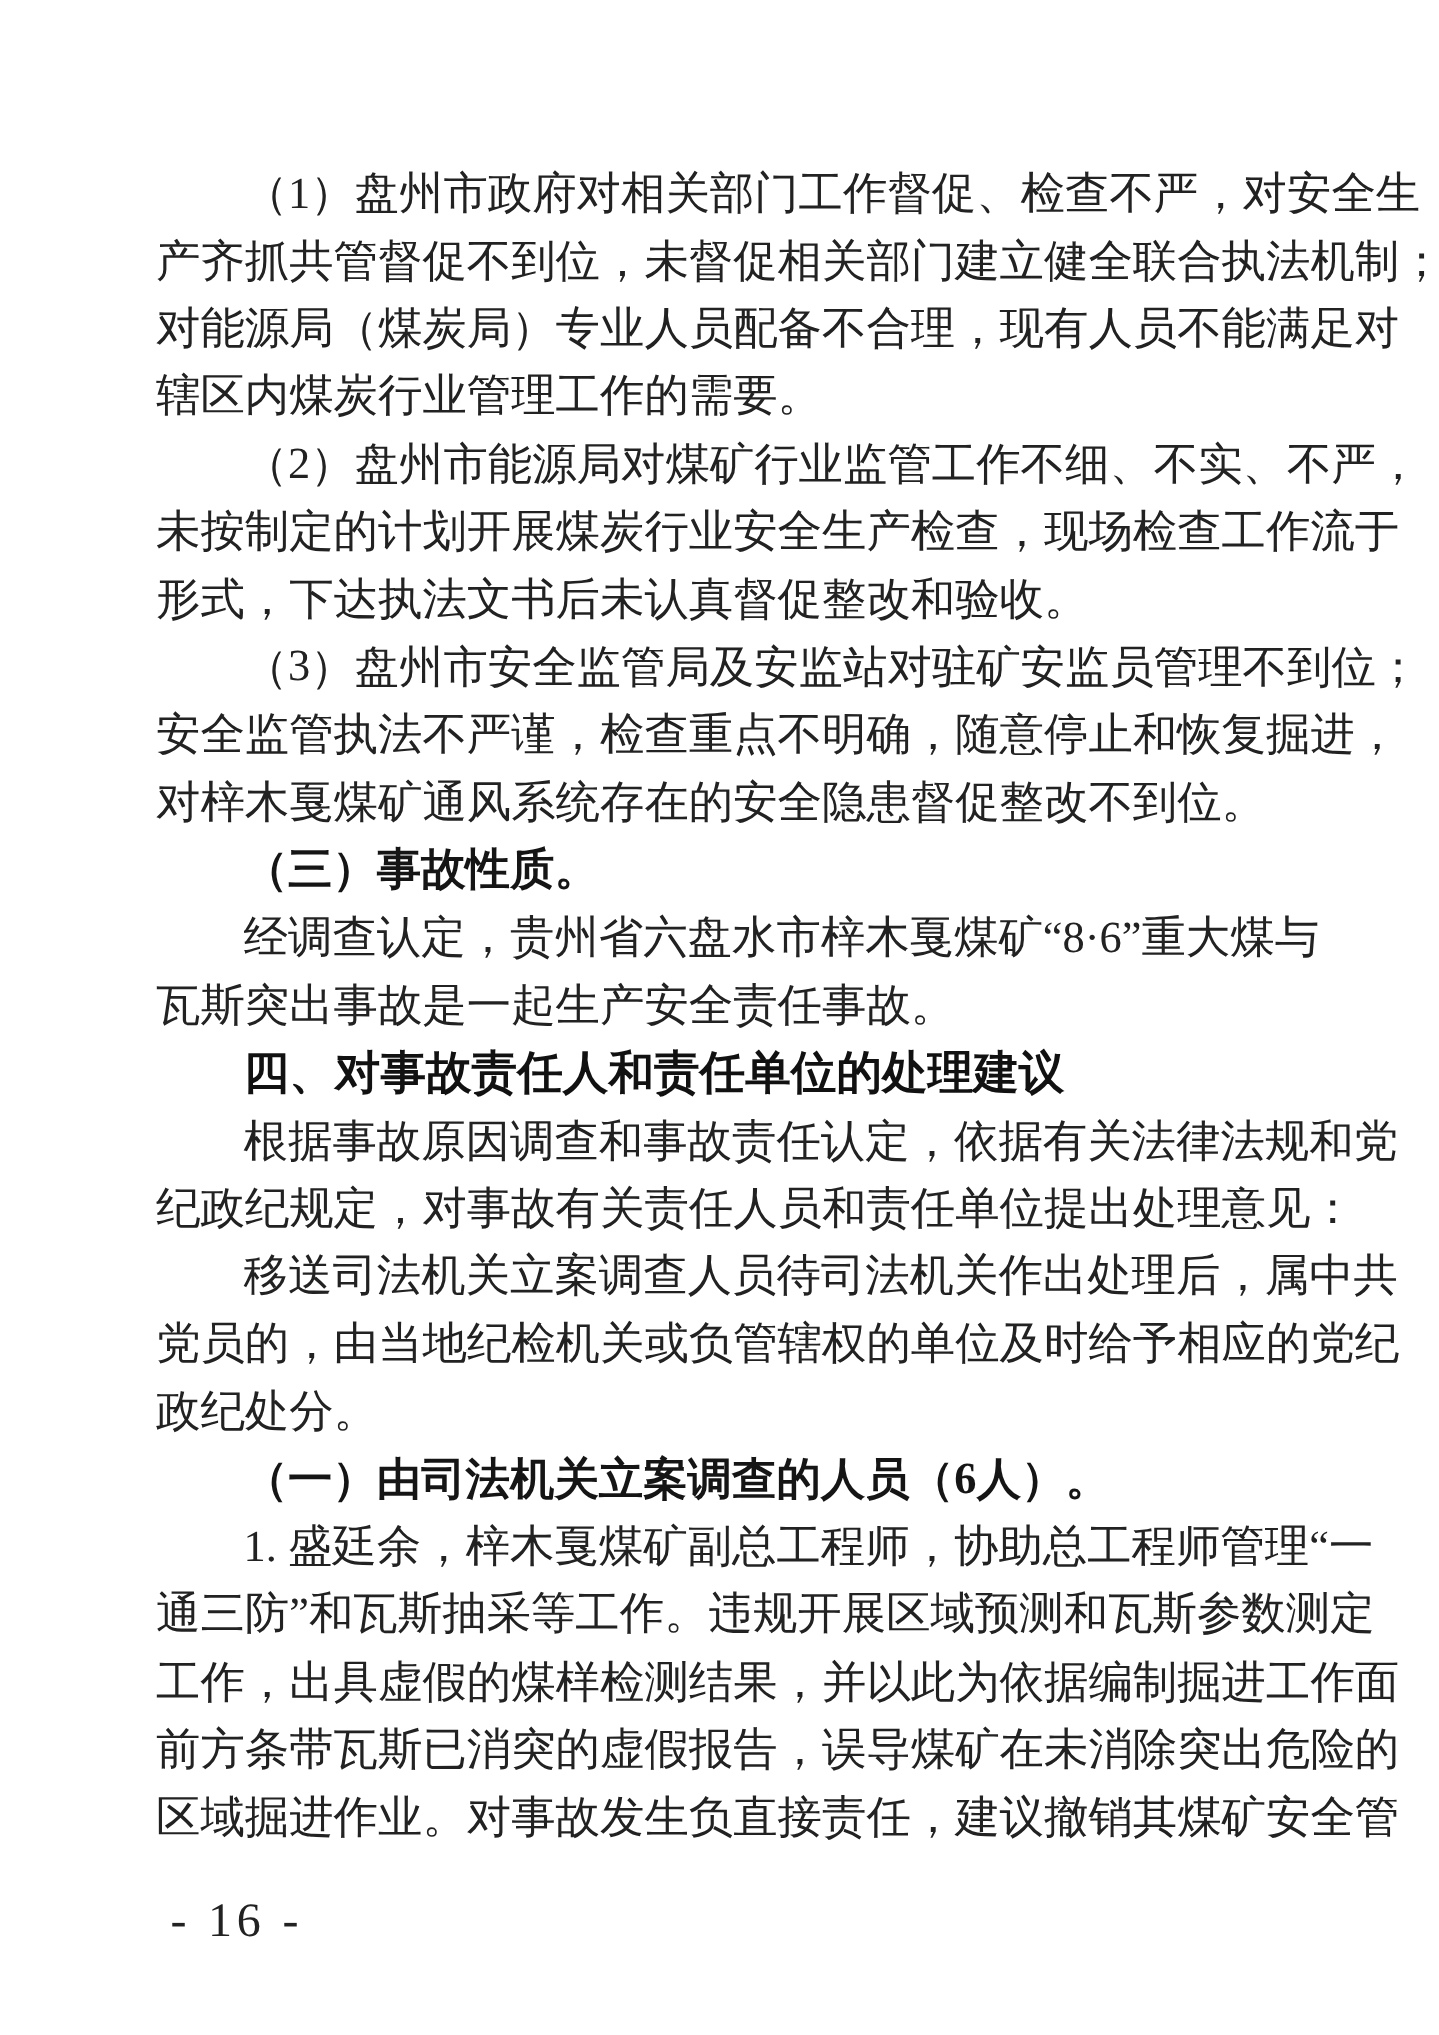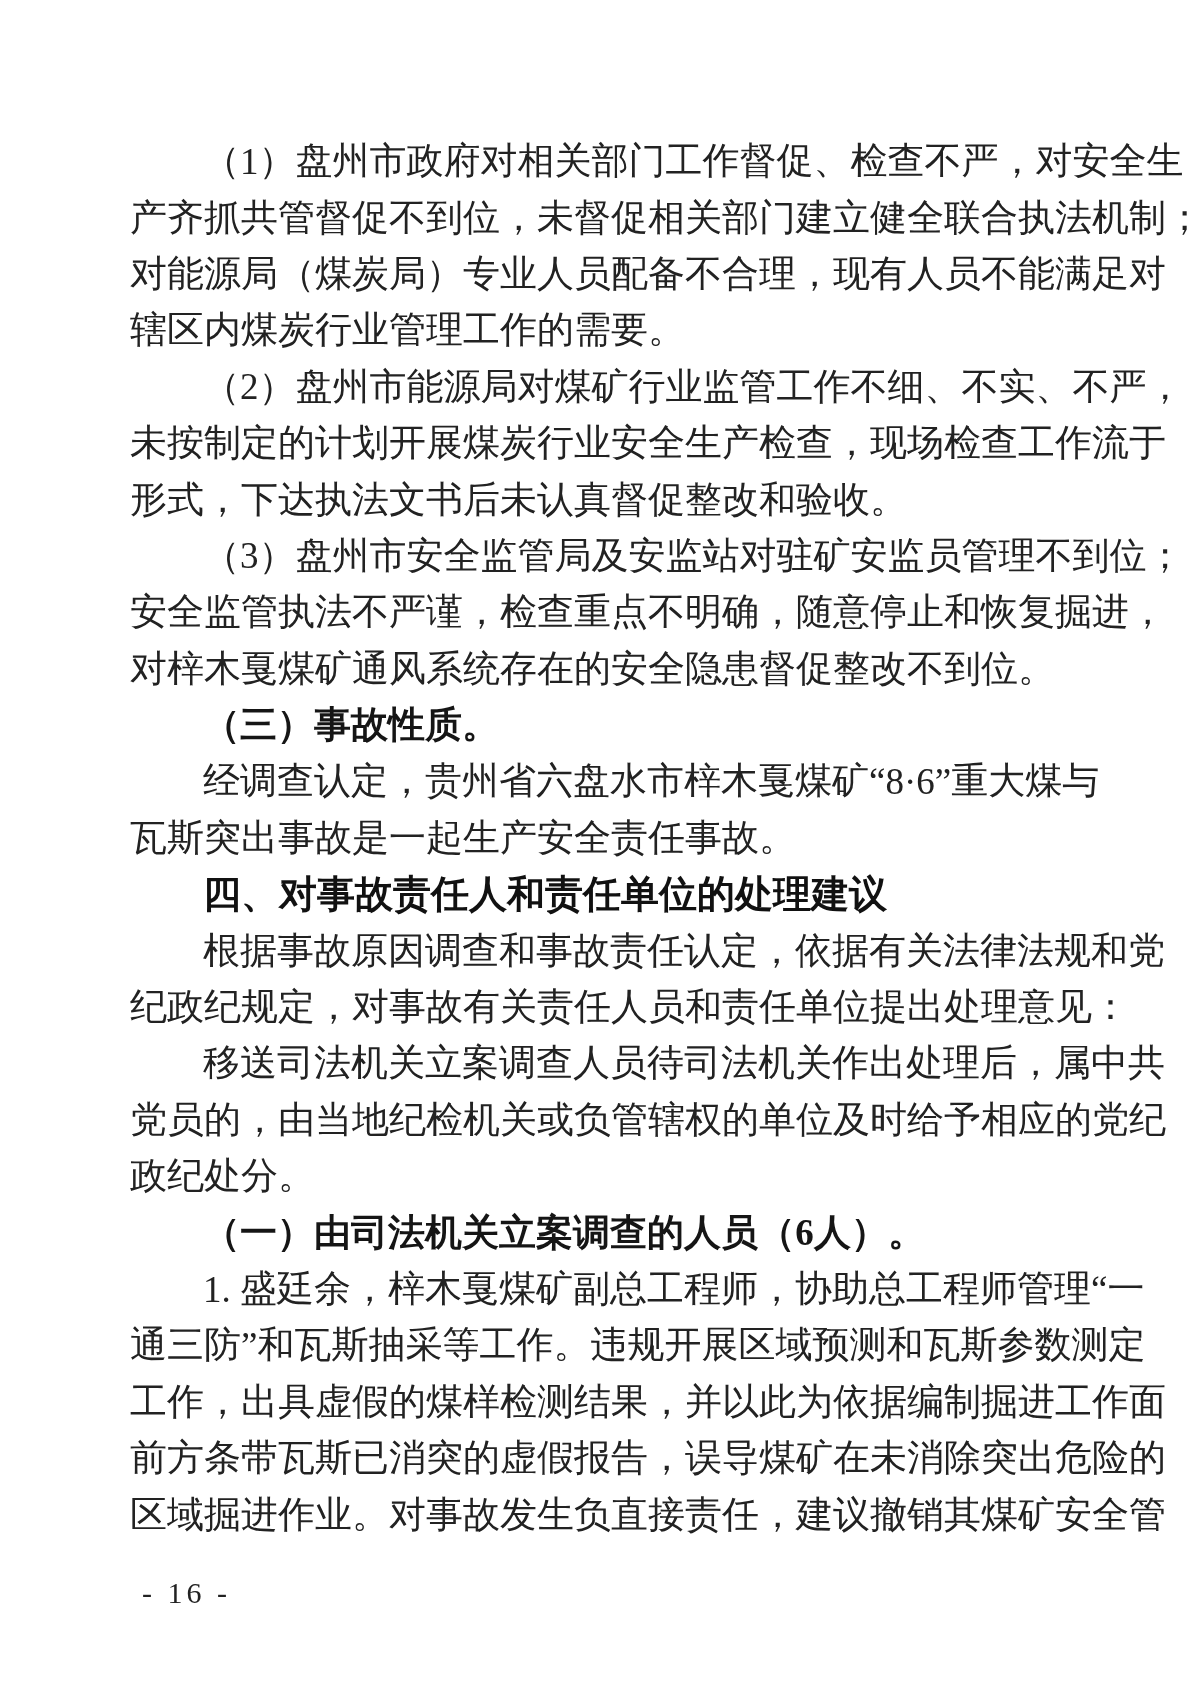--- a/index.html
+++ b/index.html
@@ -38,21 +38,21 @@
     font-family: "Liberation Sans", sans-serif;
     color: #111111;
   }
   .para.heading-hei .line { font-size: 38px; }
   .footer {
     position: absolute;
     left: 142px;
     top: 1576px;
   }
   .page-number {
-    font-size: 30px;
+    font-size: 40px;
     letter-spacing: 4px;
     color: #222222;
     font-family: "Liberation Serif", serif;
   }
 </style>
 </head>
 <body>
 
 <div class="page" style="background: rgb(255, 255, 255); color: rgb(34, 34, 34);">
   <main class="content" id="doc-body">

